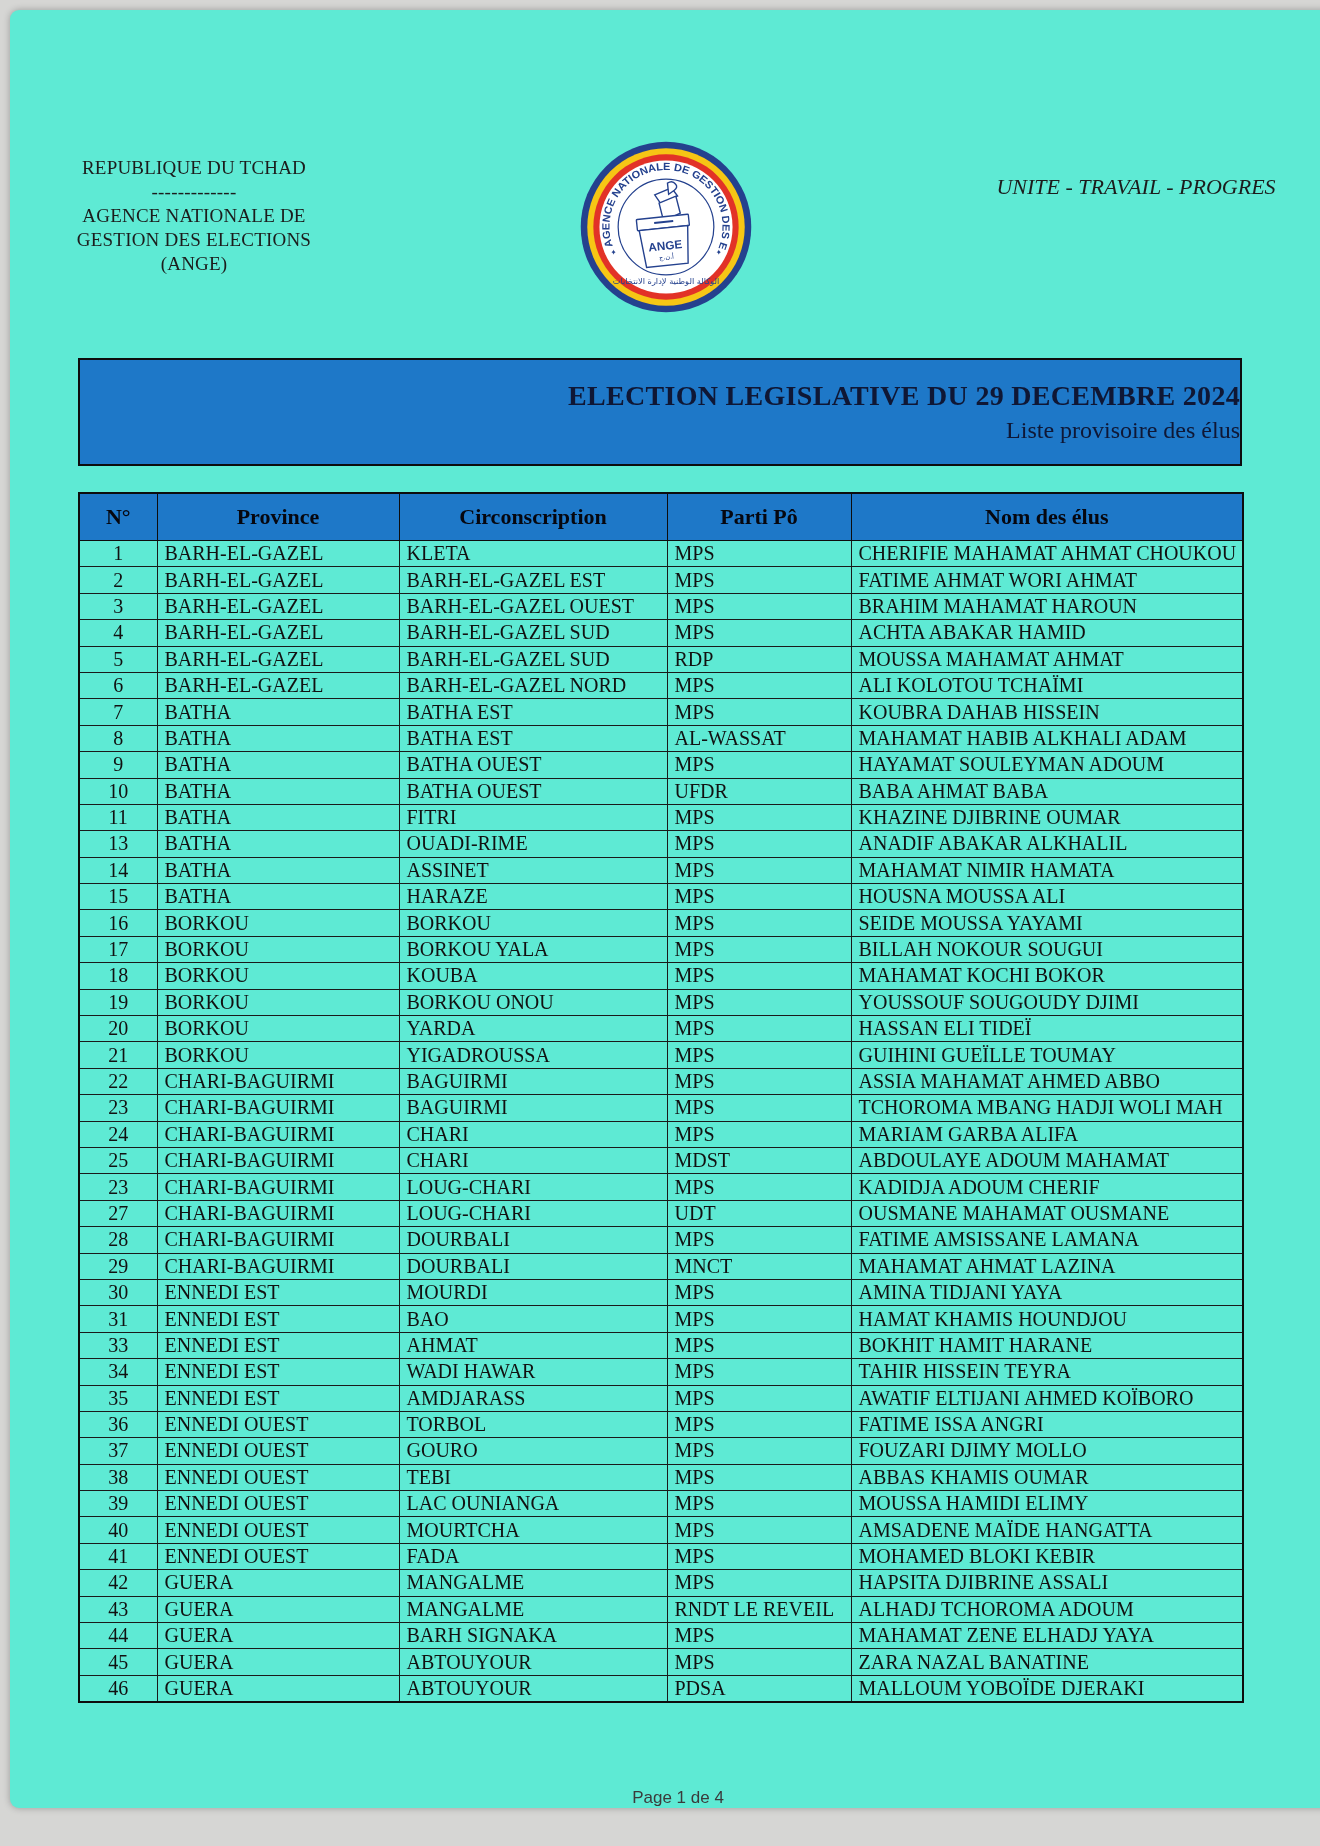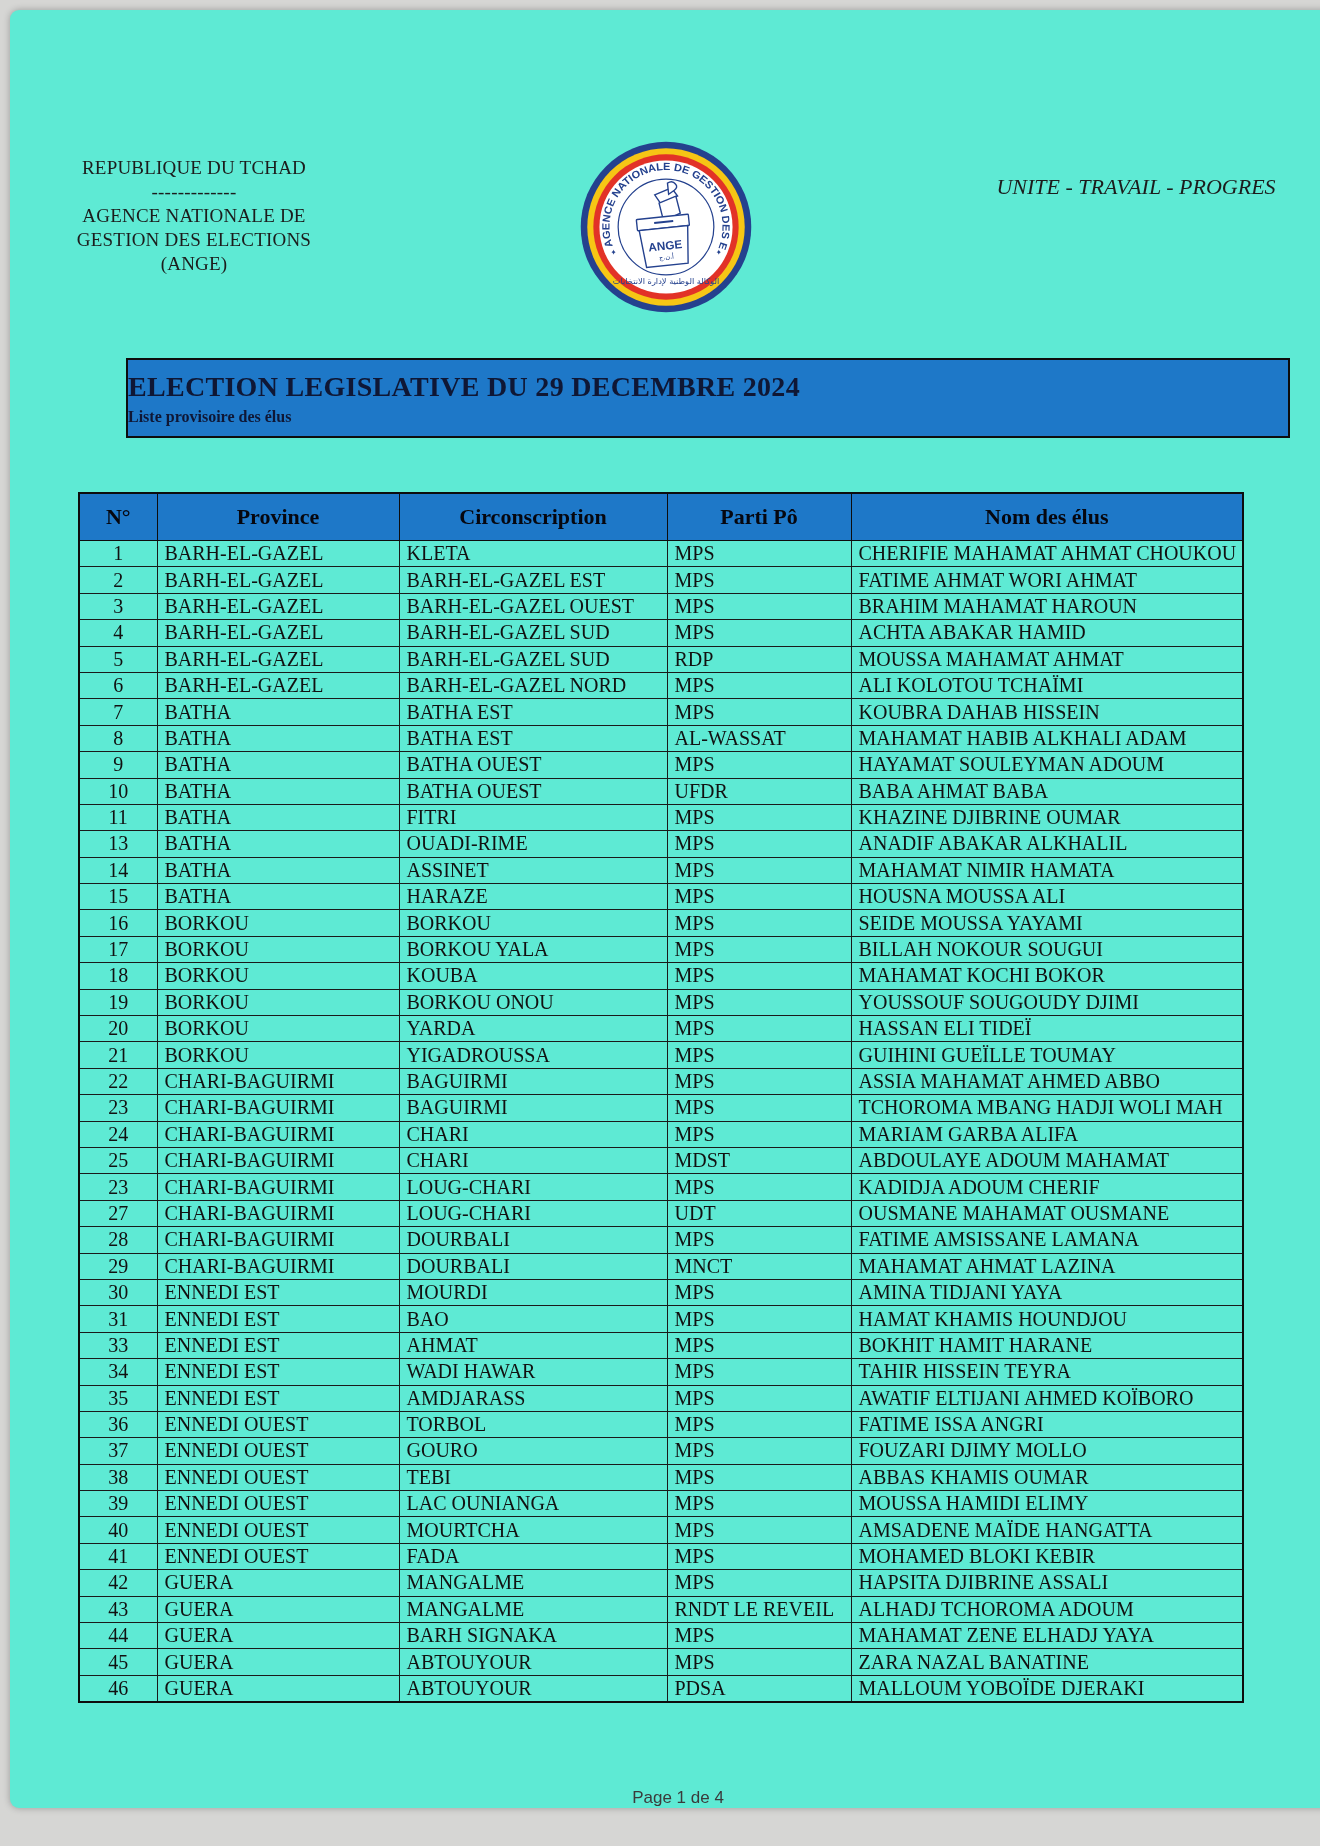--- a/index.html
+++ b/index.html
@@ -24,28 +24,27 @@
     text-align:center;font-size:19px;line-height:24px;color:#1c1c1c;
     letter-spacing:.2px;
   }
   .hdr-right{
     position:absolute;left:980px;top:164px;width:292px;
     text-align:center;font-size:22px;color:#1c1c1c;font-style:italic;
   }
   .logo-wrap{position:absolute;left:569px;top:130px;width:174px;height:174px;}
   
   .banner{
-    position:absolute;left:68px;top:348px;width:1164px;height:80px;
+    position:absolute;left:68px;top:348px;width:1164px;height:108px;
     border:2.5px solid #0d0d0d;box-sizing:border-box;
-    display:flex;flex-direction:column;align-items:flex-start;justify-content:center;
+    display:flex;flex-direction:column;align-items:flex-end;justify-content:center;
     gap:5px;
-    margin-left:48px;
   }
   .banner .t1{font-size:28px;font-weight:bold;color:#0f1735;letter-spacing:.3px;}
-  .banner .t2{font-size:16px;font-weight:bold;color:#0f1735;}
+  .banner .t2{font-size:24px;font-weight:normal;color:#0f1735;}
   
   table.results{
     position:absolute;left:68px;top:482px;width:1164px;
     border-collapse:collapse;table-layout:fixed;
     border:2.5px solid #0d0d0d;
   }
   table.results th{
     border:1.8px solid #0d0d0d;
     height:46px;font-size:22px;font-weight:bold;color:#06070f;
     text-align:center;padding:0;overflow:hidden;white-space:nowrap;

